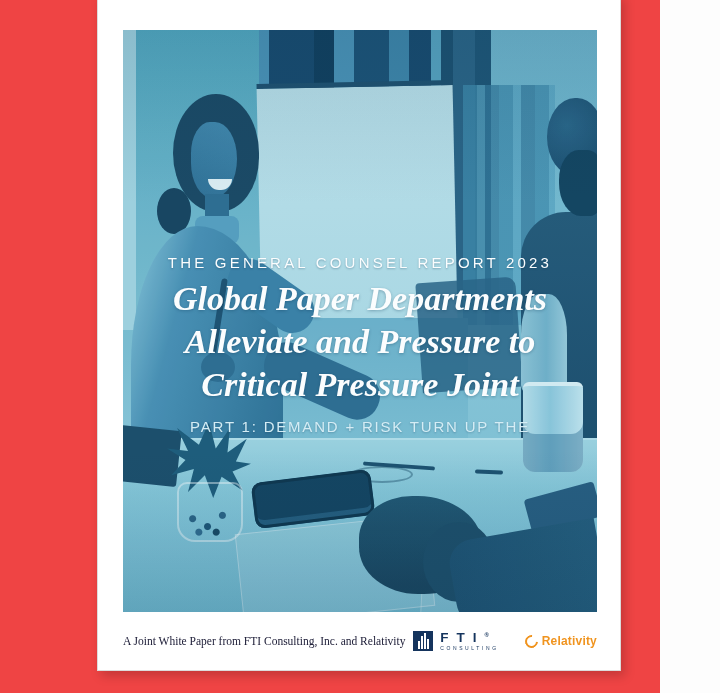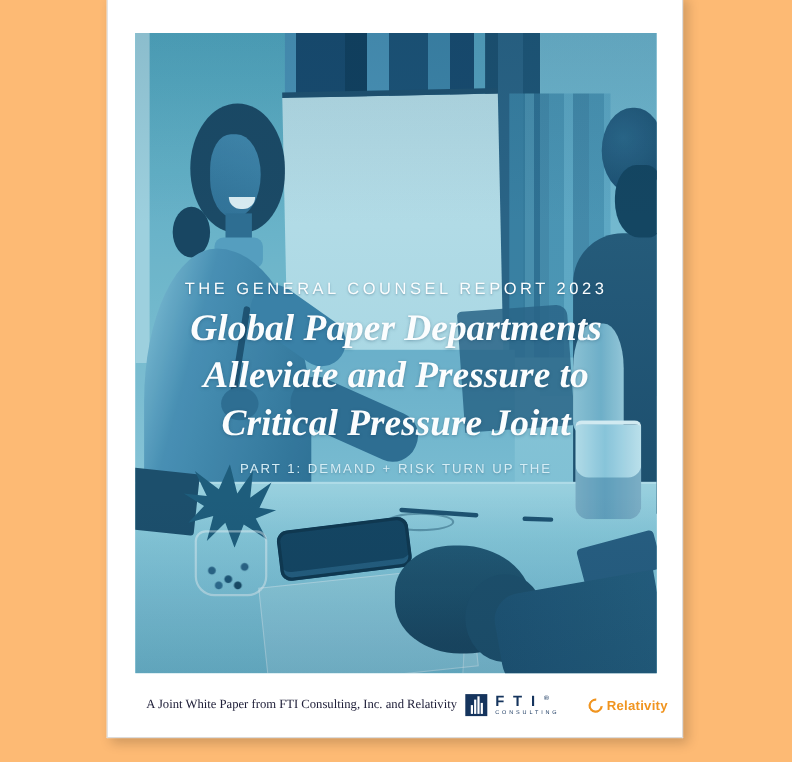--- a/index.html
+++ b/index.html
@@ -1,17 +1,17 @@
 <!DOCTYPE html>
 <html style="--title-text: #fbfdfe; --subtitle-text: #d5edf5; --fti-navy: #15345d; --relativity-orange: #f0941f; --footer-text: #20203a; --duotone-light: #a3d4e1; --duotone-mid: #4f9cbe; --duotone-dark: #16405e;"><head>
 <meta charset="utf-8">
 <style>
   * { margin:0; padding:0; box-sizing:border-box; }
   html,body { background:#fdfdfd; font-family:"Liberation Sans", sans-serif; }
-  .stage { position:relative; width:720px; height:693px; overflow:hidden; background:#fdba74; }
+  .stage { position:relative; width:660px; height:693px; overflow:hidden; background:#ef4444; }
 
   
   .page {
     position:absolute; left:97px; top:-6px; width:524px; height:677px;
     background:#ffffff;
     border:1px solid #dcdcdc; border-top:none;
     box-shadow:4px 5px 10px rgba(0,0,0,0.18);
   }
 
   
@@ -129,25 +129,25 @@
   .cover-text { position:absolute; left:0; top:0; width:474px; height:582px; z-index:20;
     text-align:center; }
   .eyebrow { position:absolute; left:0; top:224px; width:100%;
     font-size:15px; font-weight:500; letter-spacing:3.2px;
     color:var(--title-text, #f4fafc); text-shadow:0 1px 2px rgba(16,56,86,0.35); }
   .title { position:absolute; left:0; top:247px; width:100%;
     font-family:"Liberation Serif", serif; font-style:italic; font-weight:bold;
     font-size:34px; line-height:43px; color:var(--title-text, #fdfefe);
     text-shadow:0 1px 3px rgba(16,56,86,0.35); }
   .subtitle { position:absolute; left:0; top:384px; width:100%;
-    font-size:12px; font-weight:500; letter-spacing:1.8px; line-height:25px;
+    font-size:15px; font-weight:500; letter-spacing:1.8px; line-height:25px;
     color:var(--subtitle-text, #d5edf5); text-shadow:0 1px 2px rgba(16,56,86,0.3); }
 
   
-  .footer { position:absolute; left:35px; top:630px; width:474px; height:34px;
+  .footer { position:absolute; left:25px; top:630px; width:474px; height:34px;
     display:flex; align-items:center; }
   .credit { font-family:"Liberation Serif", serif; font-size:11.5px;
     color:var(--footer-text, #20203a); flex:1; }
   .fti-logo { display:flex; align-items:center; gap:7px; margin-right:26px; }
   .fti-mark { width:20px; height:20px; background:var(--fti-navy, #15345d);
     display:flex; align-items:flex-end; justify-content:center; gap:1px; padding:2px 2px; }
   .fti-bar { width:2px; background:#ffffff; }
   .fti-bar.b1 { height:8px; } .fti-bar.b2 { height:13px; }
   .fti-bar.b3 { height:16px; } .fti-bar.b4 { height:10px; }
   .fti-textcol { display:flex; flex-direction:column; line-height:1; }

